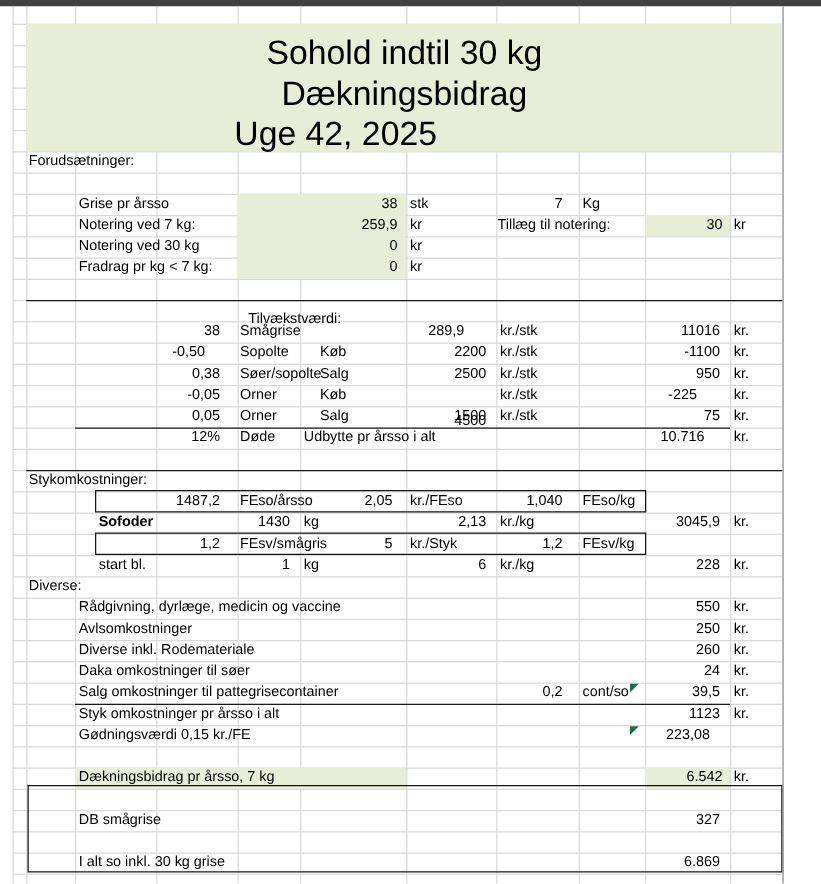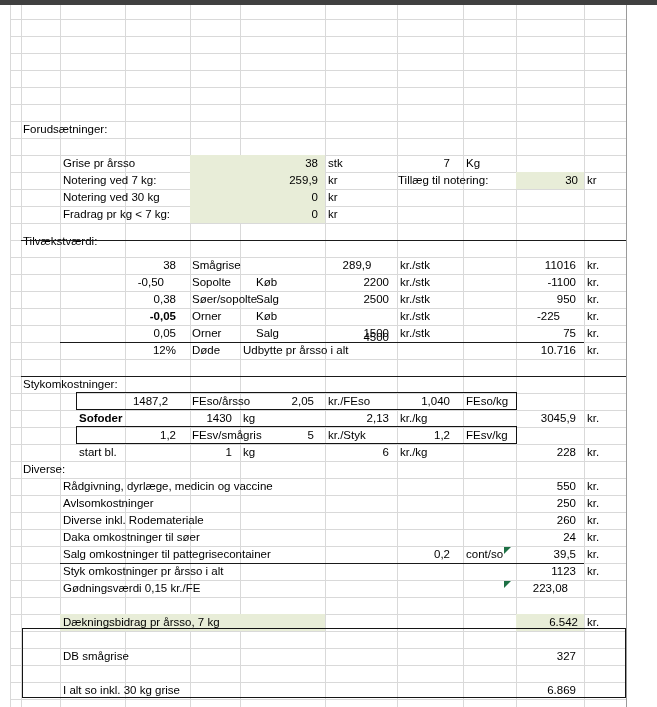--- a/index.html
+++ b/index.html
@@ -74,82 +74,89 @@
       <div class="gline" style="left: 190px; top: 5px; width: 1px; height: 702px;"></div>
       <div class="gline" style="left: 240px; top: 5px; width: 1px; height: 702px;"></div>
       <div class="gline" style="left: 325px; top: 5px; width: 1px; height: 702px;"></div>
       <div class="gline" style="left: 397px; top: 5px; width: 1px; height: 702px;"></div>
       <div class="gline" style="left: 463px; top: 5px; width: 1px; height: 702px;"></div>
       <div class="gline" style="left: 516px; top: 5px; width: 1px; height: 702px;"></div>
       <div class="gline" style="left: 584px; top: 5px; width: 1px; height: 702px;"></div>
       <div class="gline" style="left: 626px; top: 5px; width: 1px; height: 702px;"></div>
     </div>
 
+  <div id="title-block">
+    <div class="title-line" style="top:7px">Sohold indtil 30 kg</div>
+    <div class="title-line" style="top:40px">Dækningsbidrag</div>
+    <div id="title-line-3-wrap">
+      <span style="font-size:27px;line-height:28px;">Uge 42, 2025</span>
+    </div>
+  </div>
 
   <div id="cells">
       <div class="cell al" style="left: 23px; top: 120.5px; width: 250px;">Forudsætninger:</div>
       <div class="cell al" style="left: 63px; top: 154.5px; width: 285px;">Grise pr årsso</div>
       <div class="cell ar greenbg" style="left: 190px; top: 154.5px; width: 135px; padding-right: 7px;">38</div>
       <div class="cell al" style="left: 328px; top: 154.5px; width: 66px;">stk</div>
       <div class="cell ar" style="left: 397px; top: 154.5px; width: 58px; padding-right: 5px;">7</div>
       <div class="cell al" style="left: 466px; top: 154.5px; width: 48px;">Kg</div>
       <div class="cell al" style="left: 63px; top: 171.5px; width: 285px;">Notering ved 7 kg:</div>
       <div class="cell ar greenbg" style="left: 190px; top: 171.5px; width: 135px; padding-right: 7px;">259,9</div>
       <div class="cell al" style="left: 328px; top: 171.5px; width: 66px;">kr</div>
       <div class="cell al" style="left: 398px; top: 171.5px; width: 115px;">Tillæg til notering:</div>
       <div class="cell ar greenbg" style="left: 516px; top: 171.5px; width: 68px; padding-right: 6px;">30</div>
       <div class="cell al" style="left: 587px; top: 171.5px; width: 37px;">kr</div>
       <div class="cell al" style="left: 63px; top: 188.5px; width: 285px;">Notering ved 30 kg</div>
       <div class="cell ar greenbg" style="left: 190px; top: 188.5px; width: 135px; padding-right: 7px;">0</div>
       <div class="cell al" style="left: 328px; top: 188.5px; width: 66px;">kr</div>
       <div class="cell al" style="left: 63px; top: 205.5px; width: 285px;">Fradrag pr kg &lt; 7 kg:</div>
       <div class="cell ar greenbg" style="left: 190px; top: 205.5px; width: 135px; padding-right: 7px;">0</div>
       <div class="cell al" style="left: 328px; top: 205.5px; width: 66px;">kr</div>
-      <div class="cell al" style="left: 23px; top: 233px; width: 250px;">Tilvækstværdi:</div>
+      <div class="cell al" style="left: 23px; top: 247px; width: 250px; text-align: right;">Tilvækstværdi:</div>
       <div class="cell ar" style="left: 125px; top: 256.5px; width: 58px; padding-right: 7px;">38</div>
       <div class="cell al" style="left: 192px; top: 256.5px; width: 120px;">Smågrise</div>
       <div class="cell ar" style="left: 325px; top: 256.5px; width: 68px; padding-right: 4px; text-align: center;">289,9</div>
       <div class="cell al" style="left: 400px; top: 256.5px; width: 62px;">kr./stk</div>
       <div class="cell ar" style="left: 516px; top: 256.5px; width: 64px; padding-right: 4px;">11016</div>
       <div class="cell al" style="left: 587px; top: 256.5px; width: 37px;">kr.</div>
       <div class="cell ar" style="left: 113px; top: 273.5px; width: 58px; padding-right: 7px;">-0,50</div>
       <div class="cell al" style="left: 192px; top: 273.5px; width: 120px;">Sopolte</div>
       <div class="cell al" style="left: 256px; top: 273.5px; width: 60px;">Køb</div>
       <div class="cell ar" style="left: 325px; top: 273.5px; width: 68px; padding-right: 4px;">2200</div>
       <div class="cell al" style="left: 400px; top: 273.5px; width: 62px;">kr./stk</div>
       <div class="cell ar" style="left: 516px; top: 273.5px; width: 64px; padding-right: 4px;">-1100</div>
       <div class="cell al" style="left: 587px; top: 273.5px; width: 37px;">kr.</div>
       <div class="cell ar" style="left: 125px; top: 290.5px; width: 58px; padding-right: 7px;">0,38</div>
       <div class="cell al" style="left: 192px; top: 290.5px; width: 120px;">Søer/sopolte</div>
       <div class="cell al" style="left: 256px; top: 290.5px; width: 60px;">Salg</div>
       <div class="cell ar" style="left: 325px; top: 290.5px; width: 68px; padding-right: 4px;">2500</div>
       <div class="cell al" style="left: 400px; top: 290.5px; width: 62px;">kr./stk</div>
       <div class="cell ar" style="left: 516px; top: 290.5px; width: 64px; padding-right: 4px;">950</div>
       <div class="cell al" style="left: 587px; top: 290.5px; width: 37px;">kr.</div>
-      <div class="cell ar" style="left: 125px; top: 307.5px; width: 58px; padding-right: 7px; font-weight: bold;">-0,05</div>
+      <div class="cell ar" style="left: 125px; top: 307.5px; width: 58px; padding-right: 7px;">-0,05</div>
       <div class="cell al" style="left: 192px; top: 307.5px; width: 120px;">Orner</div>
       <div class="cell al" style="left: 256px; top: 307.5px; width: 60px;">Køb</div>
       <div class="cell ar" style="left: 325px; top: 299px; width: 68px; padding-right: 4px; margin-top: 30px;">4500</div>
       <div class="cell al" style="left: 400px; top: 307.5px; width: 62px;">kr./stk</div>
-      <div class="cell ar" style="left: 500px; top: 307.5px; width: 64px; padding-right: 4px;">-225</div>
+      <div class="cell ar" style="left: 516px; top: 307.5px; width: 64px; padding-right: 4px; text-align: center;">-225</div>
       <div class="cell al" style="left: 587px; top: 307.5px; width: 37px;">kr.</div>
       <div class="cell ar" style="left: 125px; top: 324.5px; width: 58px; padding-right: 7px;">0,05</div>
       <div class="cell al" style="left: 192px; top: 324.5px; width: 120px;">Orner</div>
       <div class="cell al" style="left: 256px; top: 324.5px; width: 60px;">Salg</div>
       <div class="cell ar" style="left: 325px; top: 324.5px; width: 68px; padding-right: 4px;">1500</div>
       <div class="cell al" style="left: 400px; top: 324.5px; width: 62px;">kr./stk</div>
       <div class="cell ar" style="left: 516px; top: 324.5px; width: 64px; padding-right: 4px;">75</div>
       <div class="cell al" style="left: 587px; top: 324.5px; width: 37px;">kr.</div>
       <div class="cell ar" style="left: 125px; top: 341.5px; width: 58px; padding-right: 7px;">12%</div>
       <div class="cell al" style="left: 192px; top: 341.5px; width: 120px;">Døde</div>
       <div class="cell al" style="left: 243px; top: 341.5px; width: 175px;">Udbytte pr årsso i alt</div>
-      <div class="cell ar" style="left: 516px; top: 341.5px; width: 64px; padding-right: 4px;">10.716</div>
+      <div class="cell ar" style="left: 516px; top: 341.5px; width: 64px; padding-right: 4px; text-align: center;">10.716</div>
       <div class="cell al" style="left: 587px; top: 341.5px; width: 37px;">kr.</div>
       <div class="cell al" style="left: 23px; top: 375.5px; width: 250px;">Stykomkostninger:</div>
-      <div class="cell ar" style="left: 125px; top: 392.5px; width: 58px; padding-right: 7px; text-align: center;">1487,2</div>
+      <div class="cell ar" style="left: 125px; top: 392.5px; width: 58px; padding-right: 7px;">1487,2</div>
       <div class="cell al" style="left: 192px; top: 392.5px; width: 120px;">FEso/årsso</div>
       <div class="cell ar" style="left: 253px; top: 392.5px; width: 63px; padding-right: 2px;">2,05</div>
       <div class="cell al" style="left: 328px; top: 392.5px; width: 66px;">kr./FEso</div>
       <div class="cell ar" style="left: 397px; top: 392.5px; width: 58px; padding-right: 5px;">1,040</div>
       <div class="cell al" style="left: 466px; top: 392.5px; width: 48px;">FEso/kg</div>
       <div class="cell al" style="left: 79px; top: 409.5px; width: 150px; font-weight: bold;">Sofoder</div>
       <div class="cell ar" style="left: 125px; top: 409.5px; width: 112px; padding-right: 5px; padding-left: 40px;">1430</div>
       <div class="cell al" style="left: 243px; top: 409.5px; width: 40px;">kg</div>
       <div class="cell ar" style="left: 325px; top: 409.5px; width: 68px; padding-right: 4px;">2,13</div>
       <div class="cell al" style="left: 400px; top: 409.5px; width: 62px;">kr./kg</div>

